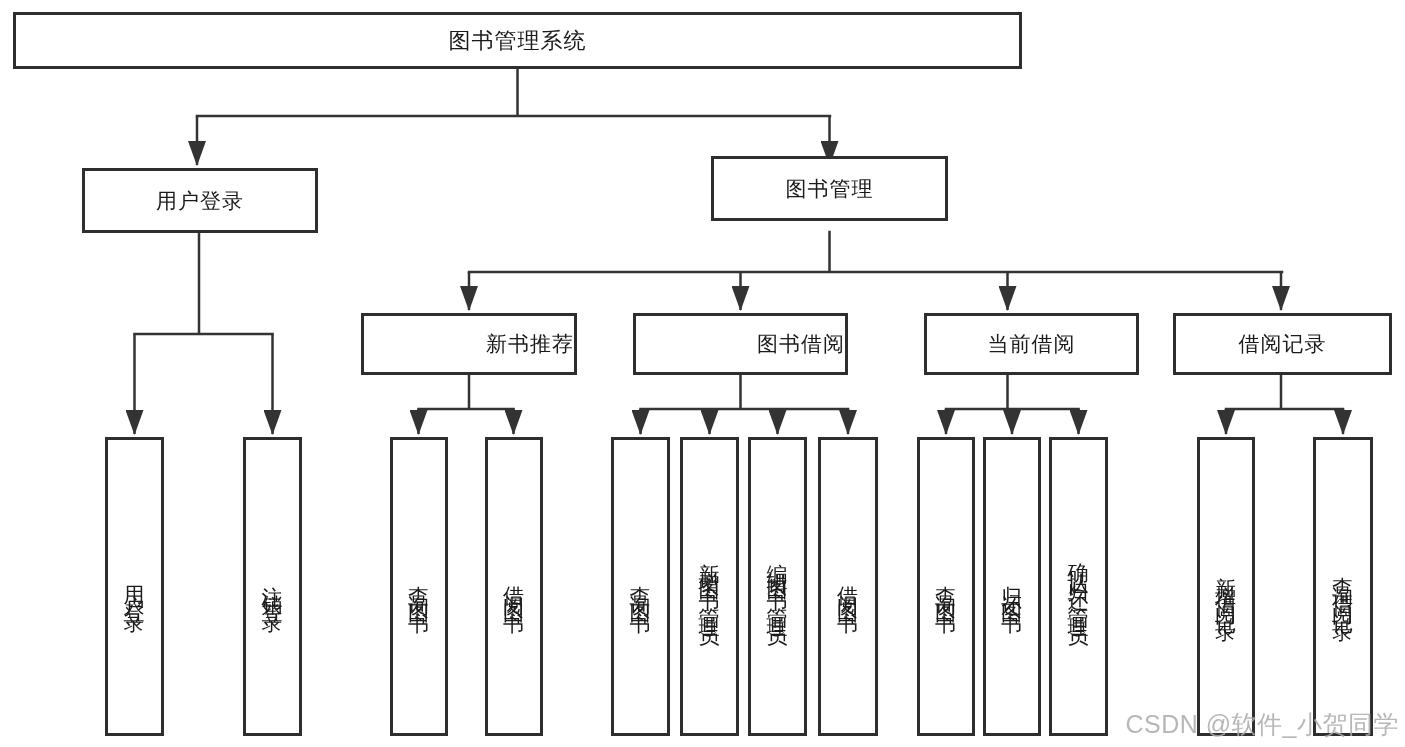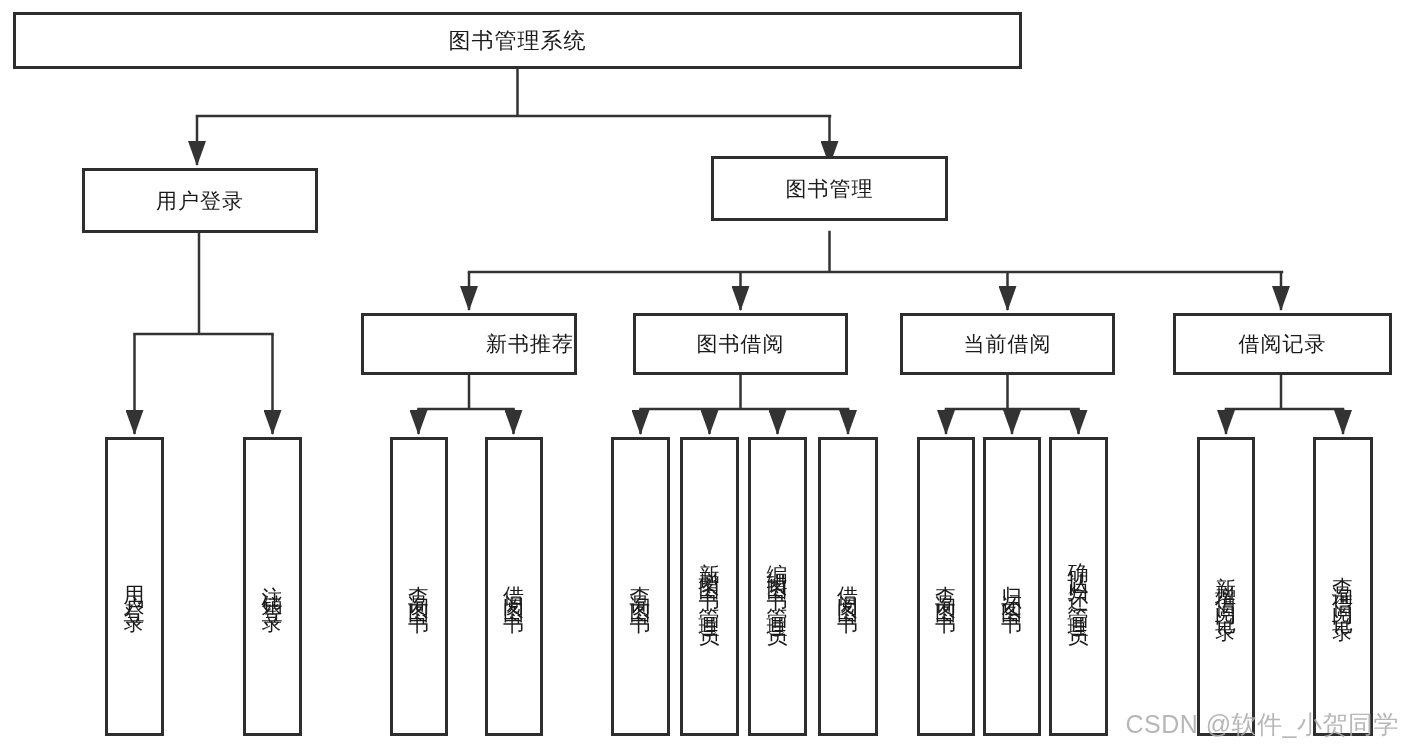--- a/index.html
+++ b/index.html
@@ -103,24 +103,24 @@
   <div class="box" style="left:82px; top:168px; width:236px; height:65px;">
     <span class="hlabel">用户登录</span>
   </div>
   <div class="box" style="left:711px; top:156px; width:237px; height:65px;">
     <span class="hlabel">图书管理</span>
   </div>
 
   <div class="box" style="left:361px; top:313px; width:216px; height:62px;justify-content:flex-end;">
     <span class="hlabel">新书推荐</span>
   </div>
-  <div class="box" style="left:633px; top:313px; width:215px; height:62px;">
+  <div class="box" style="left:633px; top:313px; width:215px; height:62px;justify-content:flex-end;">
     <span class="hlabel">图书借阅</span>
   </div>
-  <div class="box" style="left:900px; top:313px; width:215px; height:62px;">
+  <div class="box" style="left:924px; top:313px; width:215px; height:62px;">
     <span class="hlabel">当前借阅</span>
   </div>
   <div class="box" style="left:1173px; top:313px; width:219px; height:62px;">
     <span class="hlabel">借阅记录</span>
   </div>
 
   <div class="box leaf" style="left:105px; top:437px; width:59px; height:299px;">
     <span class="vlabel">用户登录</span>
   </div>
   <div class="box leaf" style="left:243px; top:437px; width:59px; height:299px;">

